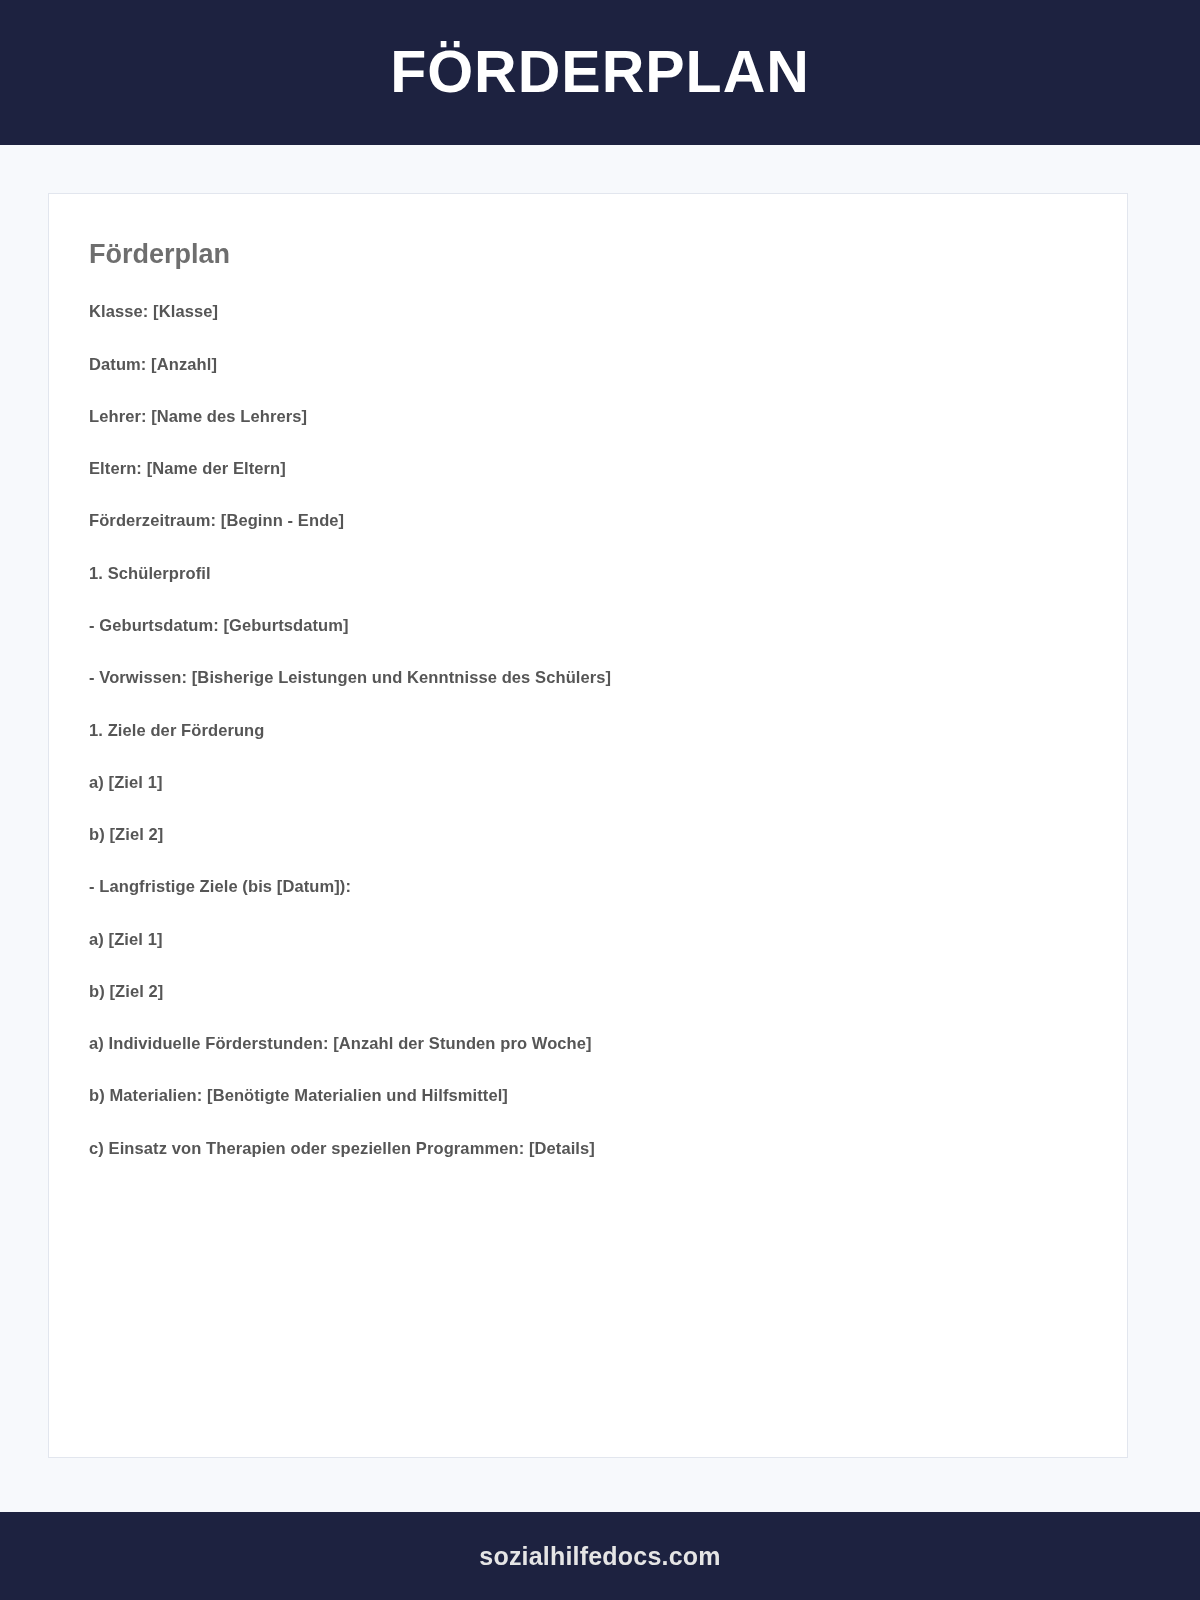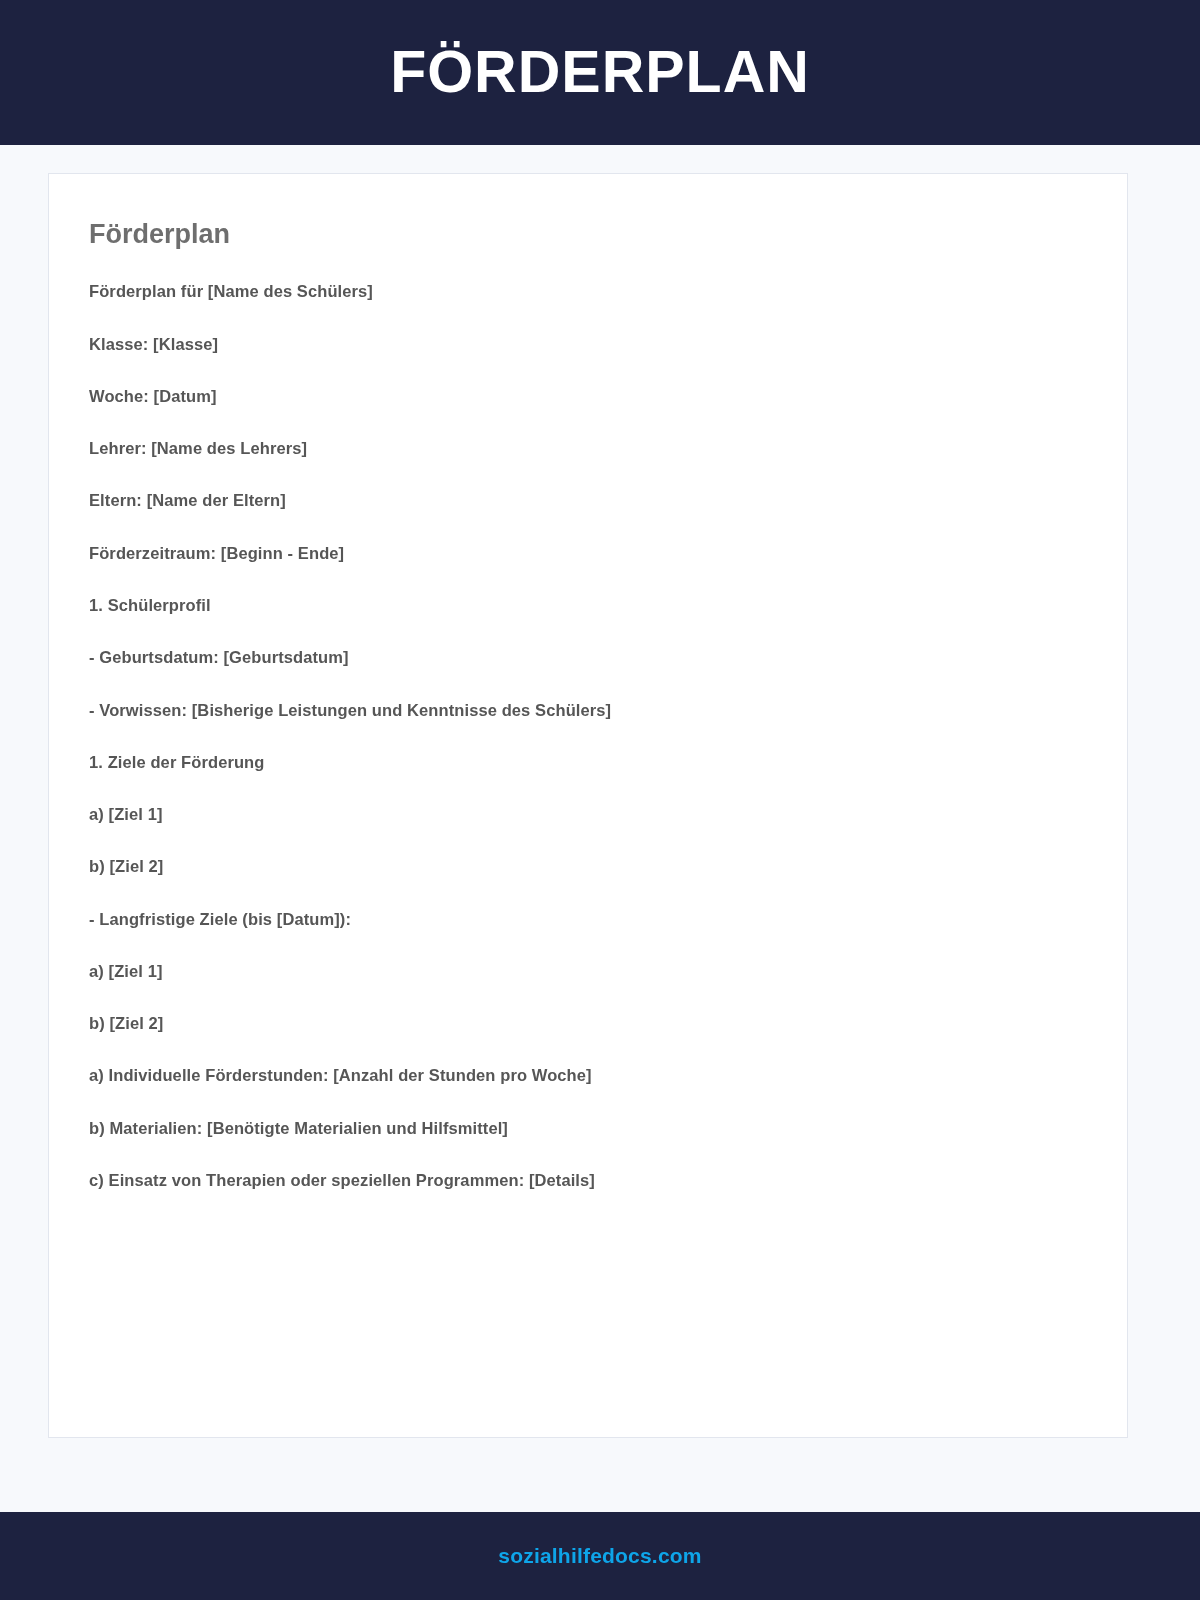--- a/index.html
+++ b/index.html
@@ -13,20 +13,21 @@
     font-family: "Liberation Sans", sans-serif;
     -webkit-font-smoothing: antialiased;
   }
   .page {
     width: 1200px;
     height: 1600px;
     display: flex;
     flex-direction: column;
     box-sizing: border-box;
     position: relative;
+    gap: 20px;
   }
   .banner {
     background: #1d2240;
     height: 145px;
     display: flex;
     align-items: center;
     justify-content: center;
     flex: none;
   }
   .banner-title {
@@ -71,42 +72,41 @@
   }
   .footer {
     background: #1d2240;
     height: 88px;
     display: flex;
     align-items: center;
     justify-content: center;
     flex: none;
   }
   .footer-text {
-    color: #0ea5e9;
-    font-size: 21px;
+    color: #e5e5e5;
+    font-size: 25px;
     font-weight: bold;
     letter-spacing: 0.2px;
   }
 </style>
 </head>
 <body>
 
 <div class="page">
 
   <header class="banner">
     <h1 class="banner-title">FÖRDERPLAN</h1>
   </header>
 
   <main class="content-area">
     <article class="doc-card">
       <h2 class="doc-title">Förderplan</h2>
       <div id="doc-body">
-          <p class="para">Förderplan für [Name des Schülers]</p>
           <p class="para">Klasse: [Klasse]</p>
-          <p class="para">Woche: [Datum]</p>
+          <p class="para">Datum: [Anzahl]</p>
           <p class="para">Lehrer: [Name des Lehrers]</p>
           <p class="para">Eltern: [Name der Eltern]</p>
           <p class="para">Förderzeitraum: [Beginn - Ende]</p>
           <p class="para section">1. Schülerprofil</p>
           <p class="para">- Geburtsdatum: [Geburtsdatum]</p>
           <p class="para">- Vorwissen: [Bisherige Leistungen und Kenntnisse des Schülers]</p>
           <p class="para section">1. Ziele der Förderung</p>
           <p class="para">a) [Ziel 1]</p>
           <p class="para">b) [Ziel 2]</p>
           <p class="para">- Langfristige Ziele (bis [Datum]):</p>

